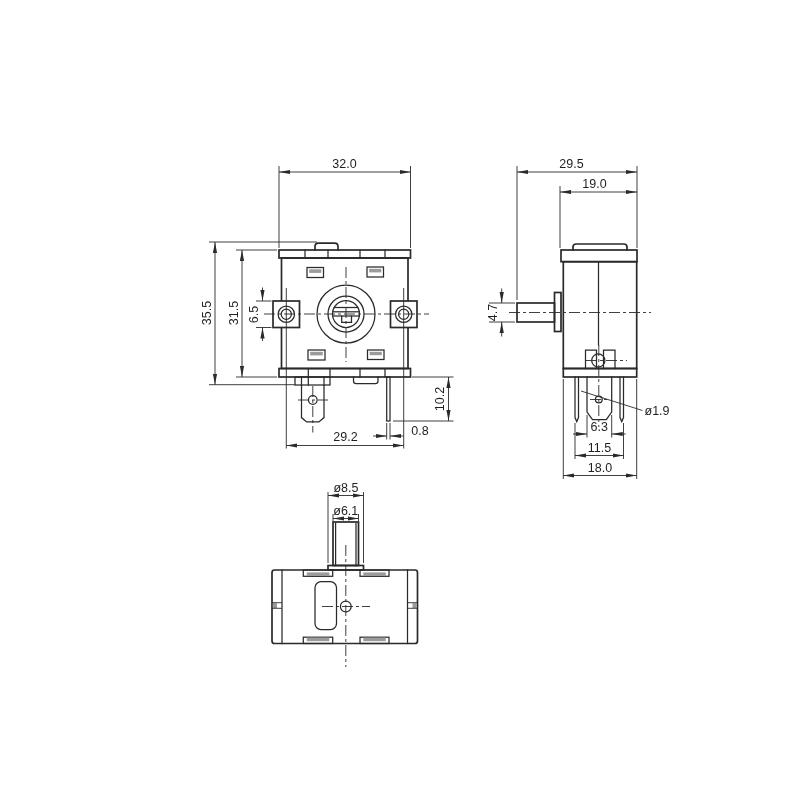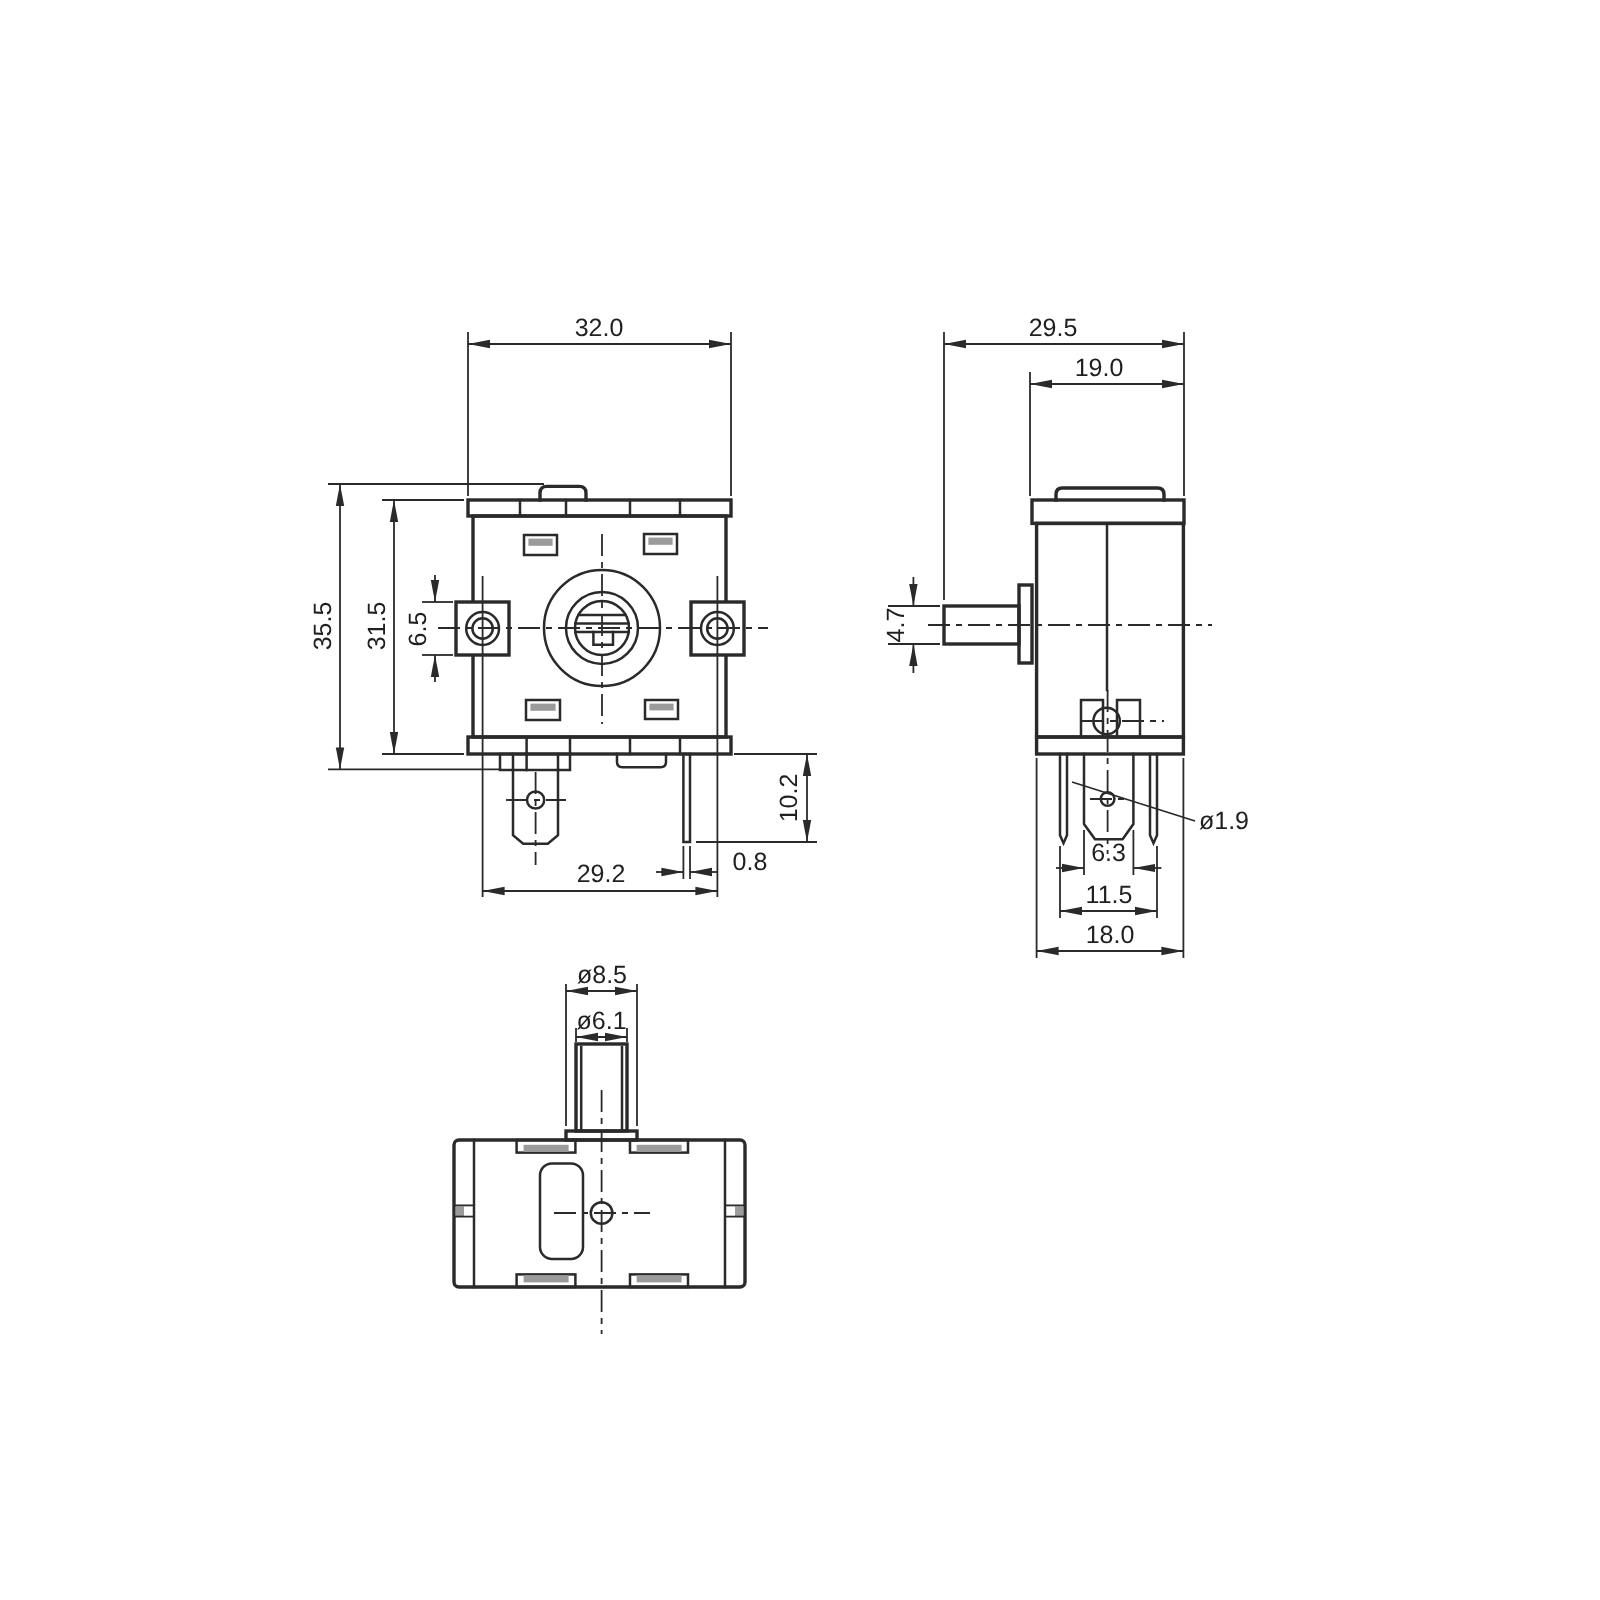--- a/index.html
+++ b/index.html
@@ -1,16 +1,16 @@
 <!DOCTYPE html>
 <html><head>
 <meta charset="utf-8">
 <style>
   html, body { margin: 0; padding: 0; background: #ffffff; }
-  .stage { width: 736px; height: 800px; position: relative; background: #ffffff; overflow: hidden; }
+  .stage { width: 736px; height: 800px; position: relative; background: #ffffff; overflow: hidden; margin-left: 45px; }
   svg { display: block; }
   
   .ol { stroke: #2a2a2a; stroke-width: 1.7; fill: none; stroke-linejoin: miter; stroke-linecap: square; }
   
   .ml { stroke: #2a2a2a; stroke-width: 1.25; fill: none; stroke-linecap: square; }
   
   .tl { stroke: #2a2a2a; stroke-width: 0.9; fill: none; }
   
   .cl { stroke: #2a2a2a; stroke-width: 0.9; fill: none; stroke-dasharray: 11 3 3 3; }
   

